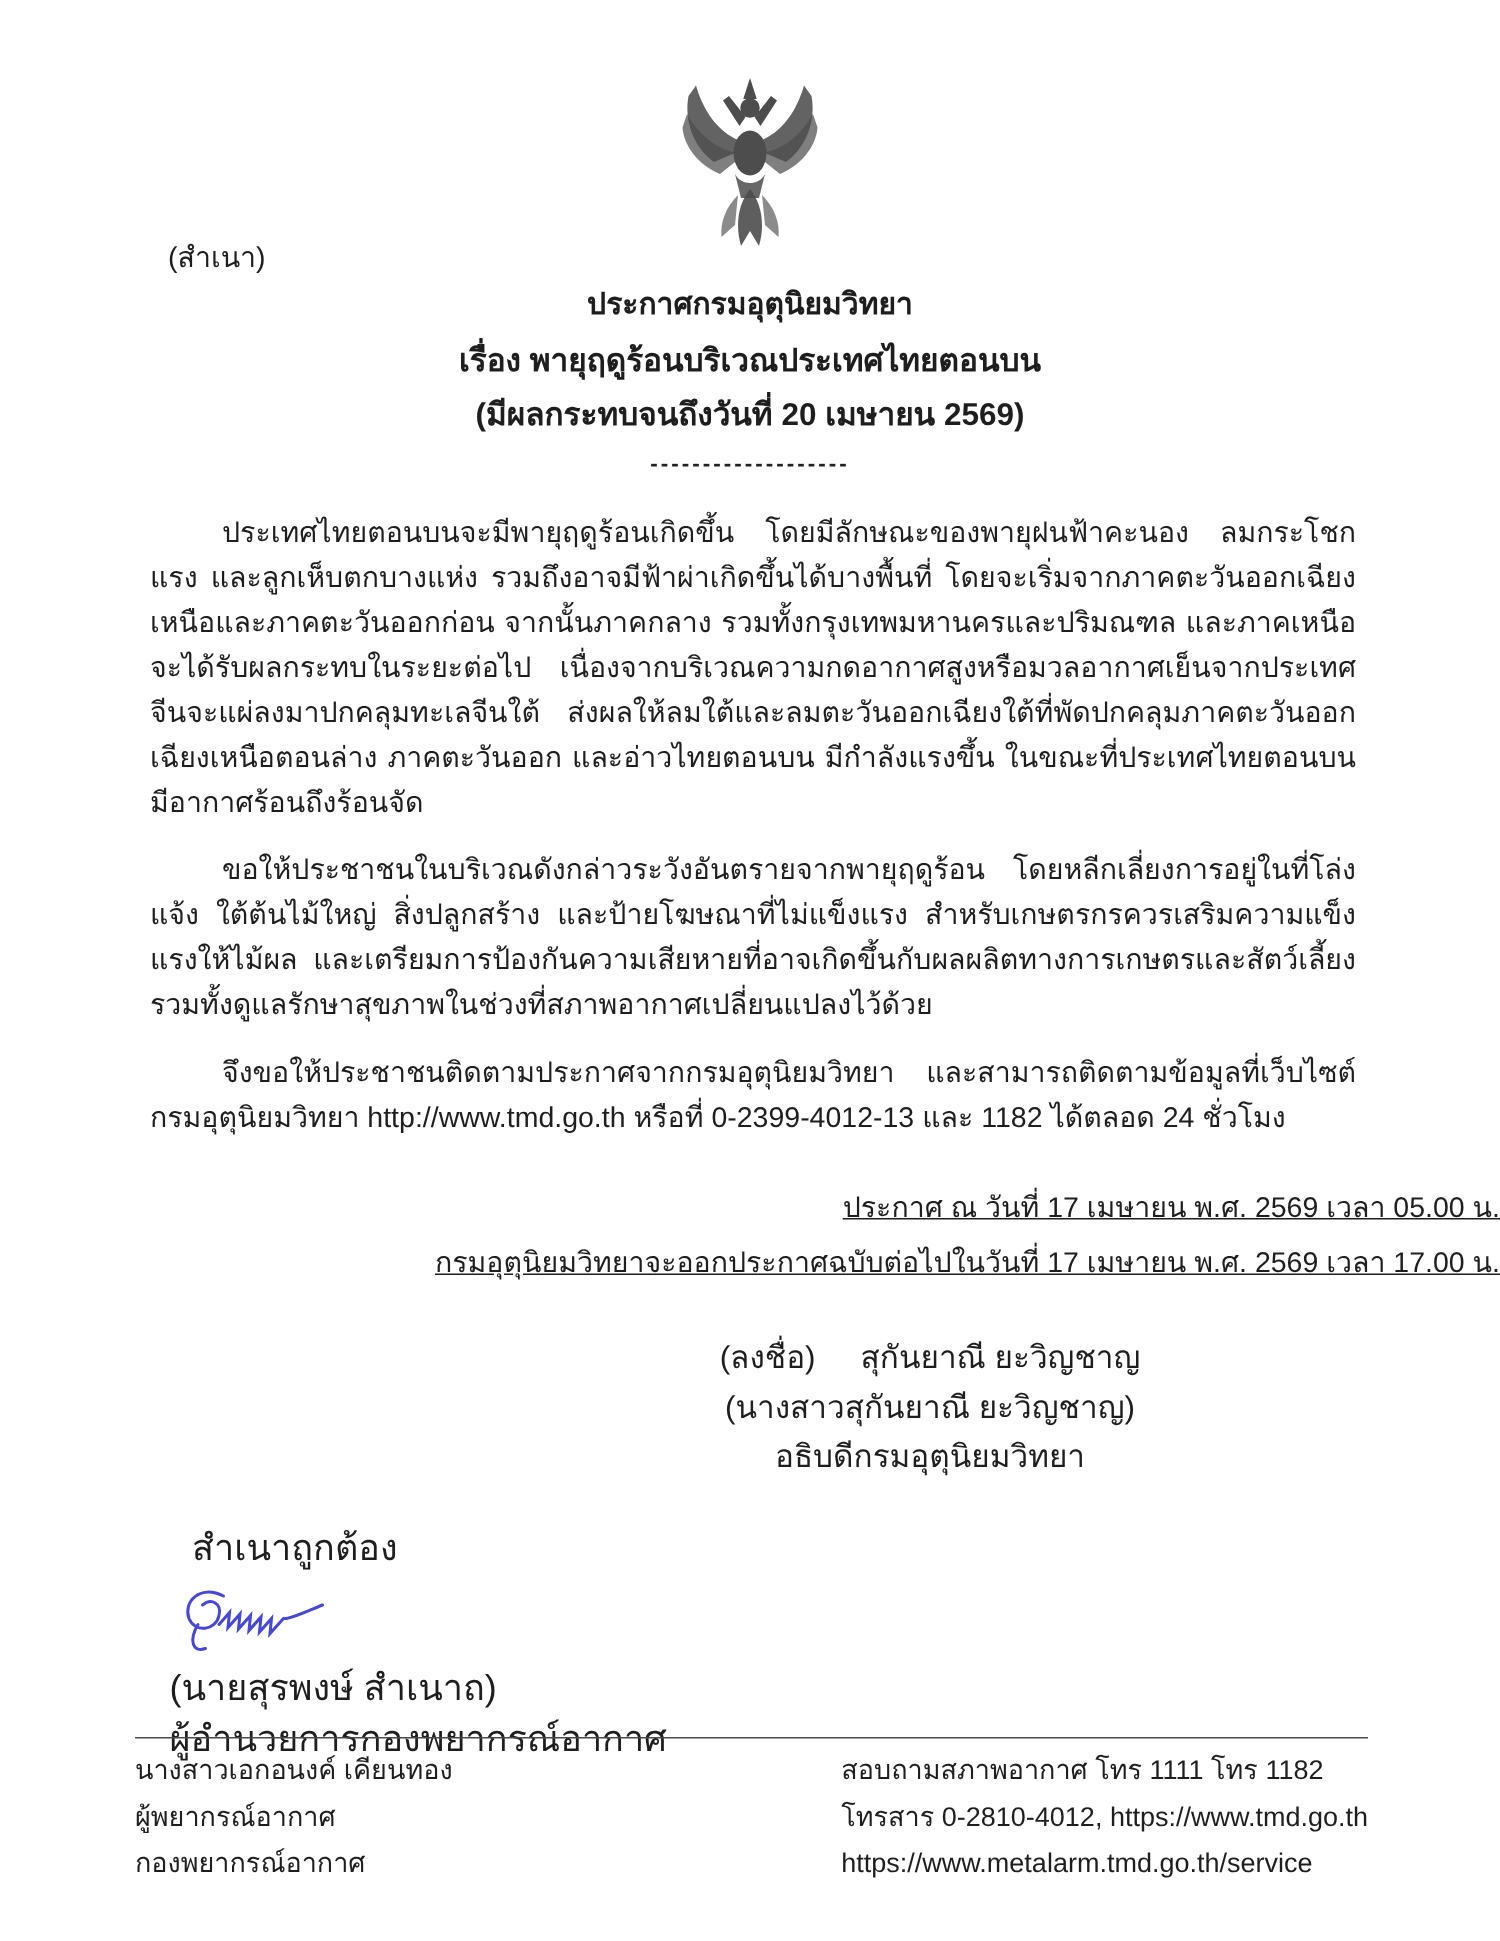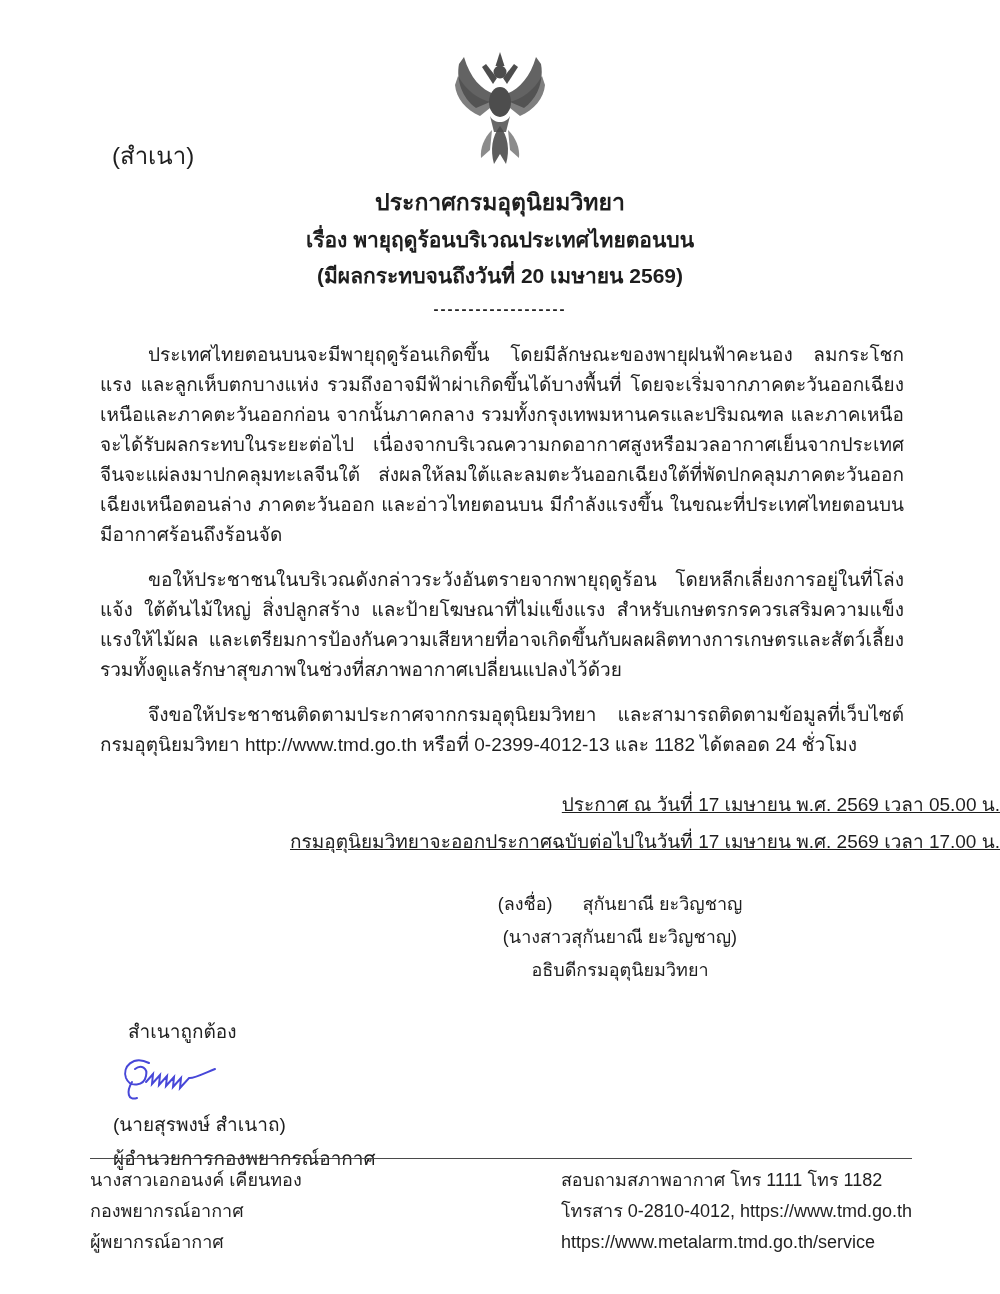--- a/index.html
+++ b/index.html
@@ -12,35 +12,35 @@
     width: 1000px;
     height: 1294px;
     background: #ffffff;
     overflow: hidden;
     font-family: "Liberation Sans", sans-serif;
     color: #1e1e1e;
   }
   .copy-label {
     position: absolute;
     left: 112px;
-    top: 136px;
-    font-size: 24px;
+    top: 156px;
+    font-size: 19px;
   }
   .emblem-wrap {
     padding-top: 50px;
     display: flex;
     justify-content: center;
   }
   .title-block {
     text-align: center;
     margin-top: 6px;
     font-weight: bold;
   }
   .title-main {
-    font-size: 23px;
+    font-size: 20px;
     line-height: 40px;
   }
   .title-line {
     font-size: 21px;
     line-height: 36px;
   }
   .dashed-sep {
     font-size: 15px;
     letter-spacing: 2px;
     line-height: 30px;
@@ -64,32 +64,32 @@
     text-decoration: underline;
   }
   .issued-block {
     margin-top: 26px;
   }
   .sign-block {
     margin-top: 28px;
     margin-left: 420px;
     width: 400px;
     text-align: center;
-    font-size: 18px;
+    font-size: 21px;
     line-height: 33px;
   }
   .sign-line1 {
     display: flex;
     justify-content: center;
     gap: 30px;
   }
   .cert-block {
     margin-top: 30px;
     margin-left: 113px;
-    font-size: 19px;
+    font-size: 24px;
     line-height: 30px;
   }
   .cert-label {
     margin-left: 15px;
   }
   .cert-sig {
     height: 58px;
     margin: 2px 0 0 4px;
   }
   .cert-name {
@@ -186,22 +186,22 @@
     </div>
     <div class="cert-name">(นายสุรพงษ์ สำเนาถ)</div>
     <div class="cert-name">ผู้อำนวยการกองพยากรณ์อากาศ</div>
   </div>
 
   <div class="footer">
     <div class="footer-divider"></div>
     <div class="footer-cols">
       <div class="footer-left">
         <div>นางสาวเอกอนงค์  เคียนทอง</div>
+        <div>ผู้พยากรณ์อากาศ</div>
         <div>กองพยากรณ์อากาศ</div>
-        <div>ผู้พยากรณ์อากาศ</div>
       </div>
       <div class="footer-right">
         <div>สอบถามสภาพอากาศ โทร 1111 โทร 1182</div>
         <div>โทรสาร 0-2810-4012, https://www.tmd.go.th</div>
         <div>https://www.metalarm.tmd.go.th/service</div>
       </div>
     </div>
   </div>
 
 </div>

